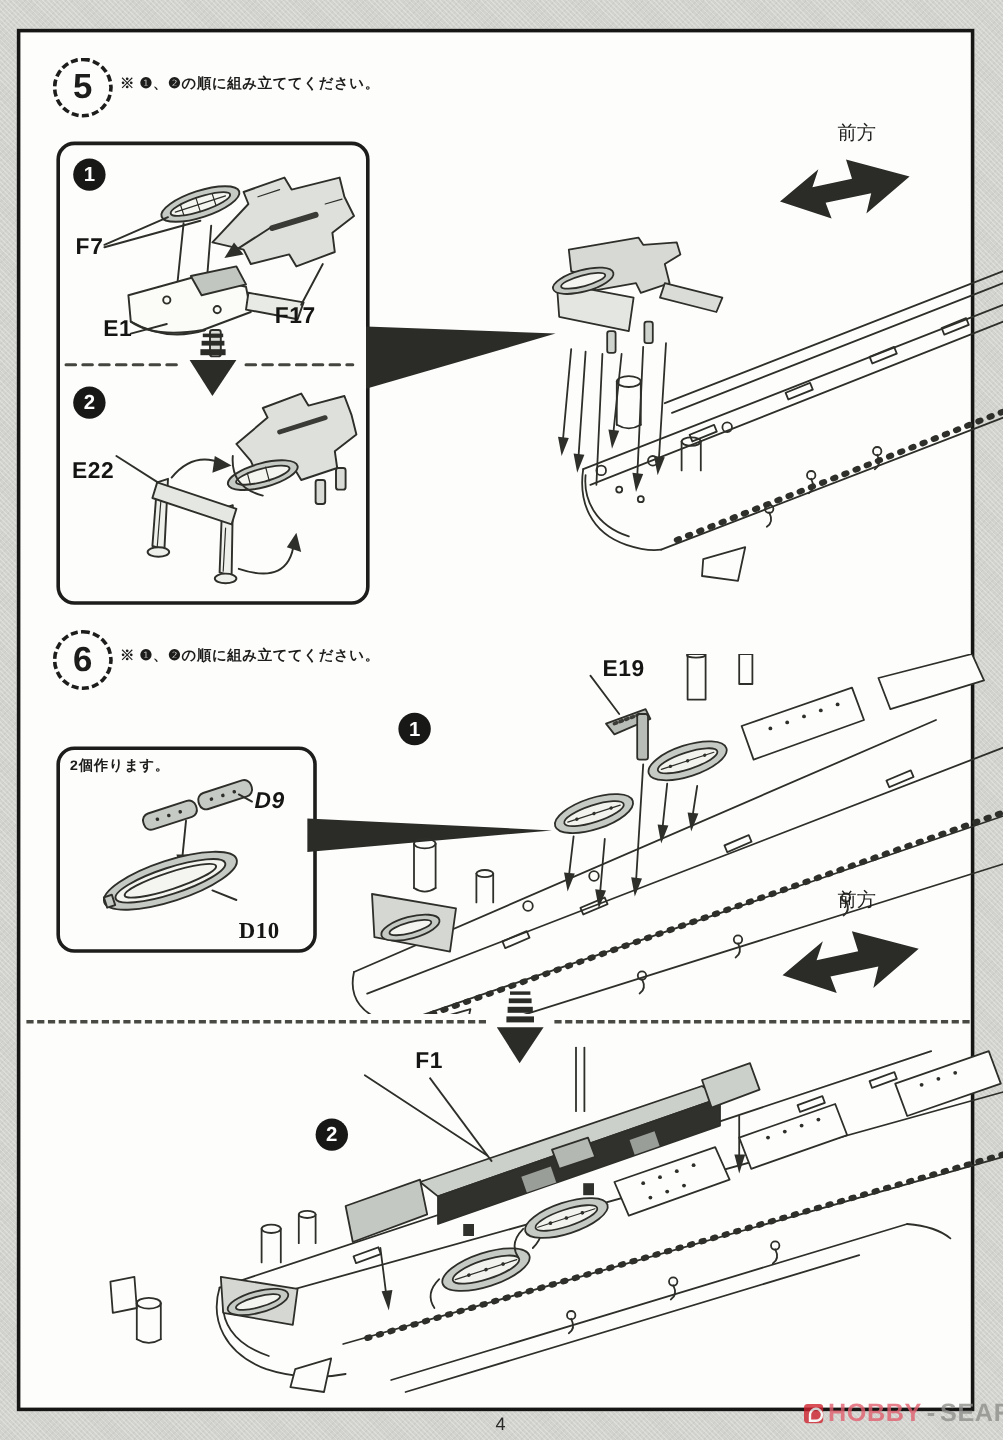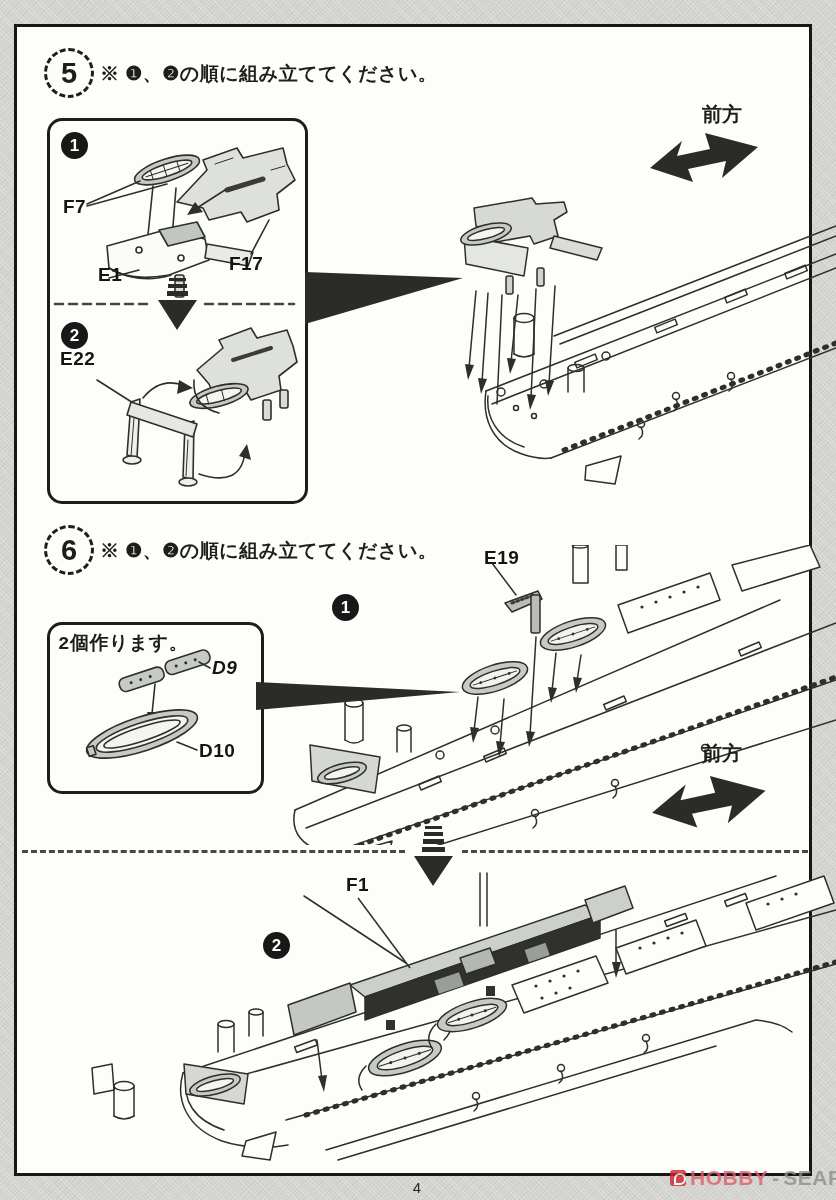--- a/index.html
+++ b/index.html
@@ -13,29 +13,29 @@
   .abs{position:absolute;}
   .page{
     left:14px;top:24px;width:792px;height:1146px;
     background:#fdfdfb;border:3px solid #161614;
   }
   .badge{
     width:44px;height:44px;border:3px dashed #1d1d1b;border-radius:50%;
     display:flex;align-items:center;justify-content:center;
     font-weight:bold;font-size:29px;color:#1d1d1b;background:#fdfdfb;
   }
-  .jnote{font-weight:bold;font-size:19px;color:#1d1d1b;letter-spacing:.5px;white-space:nowrap;}
+  .jnote{font-weight:bold;font-size:12px;color:#1d1d1b;letter-spacing:.5px;white-space:nowrap;}
   .marker{
     width:27px;height:27px;border-radius:50%;background:#181816;color:#fff;
     display:flex;align-items:center;justify-content:center;
     font-weight:bold;font-size:17px;
   }
   .plabel{font-weight:bold;font-size:19px;color:#151513;letter-spacing:.5px;white-space:nowrap;text-align:right;}
   .pbox{border:3px solid #1d1d1b;border-radius:15px;background:#fdfdfb;}
-  .fwdlabel{font-weight:bold;font-size:20px;color:#1d1d1b;text-align:right;}
+  .fwdlabel{font-weight:normal;font-size:16px;color:#1d1d1b;text-align:center;}
   .dash{border-top:3px dashed #494944;height:0;}
   .pageno{font-size:15px;color:#2a2a28;text-align:center;}
   .wmark{display:flex;align-items:center;gap:4px;opacity:.8;}
   .wmark .ic{width:16px;height:16px;background:#cf2430;border-radius:3px;position:relative;}
   .wmark .ic:after{content:"";position:absolute;left:4px;top:3px;width:8px;height:8px;border:2px solid #fff;border-radius:50% 50% 50% 0;}
   .wm-h{font-weight:bold;font-size:21px;color:#e05f6e;letter-spacing:.5px;}
   .wm-sep{font-weight:bold;font-size:21px;color:#8f8f8d;}
   .wm-s{font-weight:bold;font-size:21px;color:#8f8f8d;letter-spacing:.5px;}
 </style>
 </head>
@@ -129,26 +129,26 @@
     <path d="M 147,262 Q 145,288 172,295"></path>
     <rect x="216" y="282" width="8" height="20" rx="2" fill="#d8dbd6"></rect>
     <rect x="233" y="272" width="8" height="18" rx="2" fill="#d8dbd6"></rect>
     <line x1="186" y1="242" x2="224" y2="230" stroke-width="4" stroke="#3a3a36"></line>
   </g>
 </svg>
 <div class="abs marker" style="left:61px;top:132px;">
   <span>1</span>
 </div>
 <div class="abs plabel" style="left:63px;top:196px;">F7</div>
-<div class="abs plabel" style="left:98px;top:264px;">E1</div>
+<div class="abs plabel" style="left:86px;top:264px;">E1</div>
 <div class="abs plabel" style="left:229px;top:253px;">F17</div>
 <div class="abs marker" style="left:61px;top:322px;">
   <span>2</span>
 </div>
-<div class="abs plabel" style="left:60px;top:348px;">E22</div>
+<div class="abs plabel" style="left:60px;top:382px;">E22</div>
 
 <svg class="abs" style="left:305px;top:266px;" width="162" height="60" viewBox="0 0 162 60">
   <polygon points="0,6 0,58 158,12" fill="#2b2b28"></polygon>
 </svg>
 
 <svg class="abs" style="left:436px;top:196px;" width="400" height="292" viewBox="0 0 400 292">
   <g stroke="#2e2e2a" stroke-width="1.5" fill="none" stroke-linejoin="round" stroke-linecap="round">
 
     <line x1="118" y1="140" x2="400" y2="30"></line>
     <line x1="124" y1="148" x2="400" y2="40"></line>
@@ -216,21 +216,21 @@
     <line x1="119" y1="90" x2="113" y2="188"></line>
       <polygon points="109,184 118,185 112,200" fill="#2e2e2a" stroke="none"></polygon>
   </g>
 </svg>
 
 <div class="abs badge" style="left:44px;top:525px;">
   <span>6</span>
 </div>
 <div class="abs jnote" style="left:100px;top:538px;">※ ❶、❷の順に組み立ててください。</div>
 
-<div class="abs plabel" style="left:484px;top:547px;">E19</div>
+<div class="abs plabel" style="left:502px;top:547px;">E19</div>
 <div class="abs marker" style="left:332px;top:594px;">
   <span>1</span>
 </div>
 
 <div class="abs pbox" style="left:47px;top:622px;width:211px;height:166px;"></div>
 <svg class="abs" style="left:47px;top:622px;" width="211" height="166" viewBox="0 0 211 166">
   <g stroke="#2e2e2a" stroke-width="1.6" fill="none" stroke-linejoin="round" stroke-linecap="round">
 
     <g transform="rotate(-18 120 48)">
       <rect x="70" y="42" width="46" height="14" rx="6" fill="#c6cac5"></rect>
@@ -251,21 +251,21 @@
       <ellipse cx="95" cy="112" rx="58" ry="17" fill="#c6cac5"></ellipse>
       <ellipse cx="95" cy="112" rx="48" ry="11" fill="#f4f4f1"></ellipse>
       <ellipse cx="95" cy="112" rx="40" ry="7"></ellipse>
       <rect x="38" y="108" width="7" height="9" fill="#c6cac5"></rect>
     </g>
     <line x1="150" y1="128" x2="130" y2="120"></line>
   </g>
 </svg>
 <div class="abs jnote" style="left:58px;top:630px;font-family:Liberation Mono, monospace;">2個作ります。</div>
 <div class="abs plabel" style="left:212px;top:657px;font-style:italic;">D9</div>
-<div class="abs plabel" style="left:199px;top:740px;">D10</div>
+<div class="abs plabel" style="left:199px;top:766px;font-family:Liberation Serif, serif;">D10</div>
 
 <svg class="abs" style="left:256px;top:678px;" width="208" height="34" viewBox="0 0 208 34">
   <polygon points="0,4 0,32 204,14" fill="#2b2b28"></polygon>
 </svg>
 
 <svg class="abs" style="left:280px;top:545px;" width="556" height="300" viewBox="0 0 556 300">
   <g stroke="#2e2e2a" stroke-width="1.5" fill="none" stroke-linejoin="round" stroke-linecap="round">
 
     <rect x="293" y="0" width="15" height="38" fill="#fdfdfb"></rect>
     <ellipse cx="300" cy="1" rx="7.5" ry="2"></ellipse>

